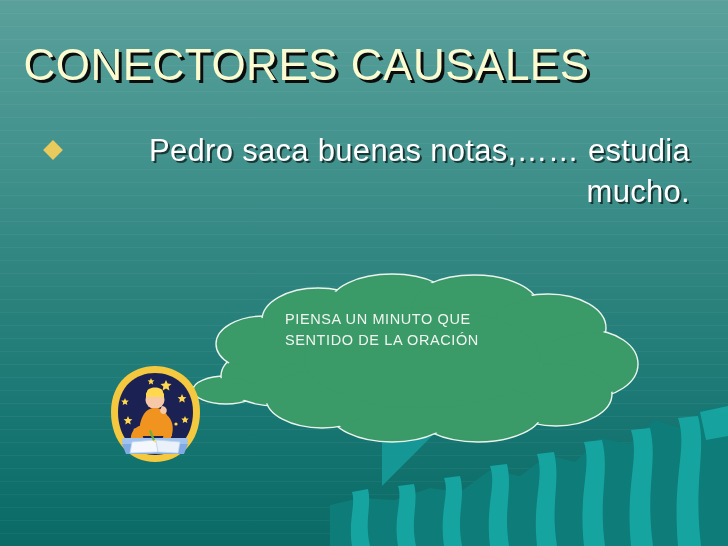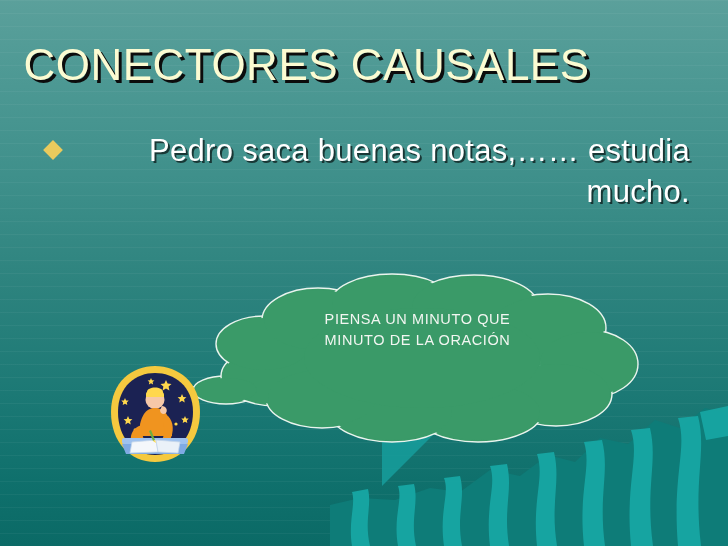--- a/index.html
+++ b/index.html
@@ -94,21 +94,20 @@
     top: 272px;
     width: 490px;
     height: 172px;
   }
   #cloud-svg { display: block; }
   #cloud-text {
     position: absolute;
     left: 125px;
     top: 37px;
     width: 265px;
-    text-align: center;
     font-size: 14.5px;
     line-height: 21px;
     color: #f2f6f1;
     letter-spacing: 0.6px;
   }
 
   
   #student-icon {
     position: absolute;
     left: 108px;
@@ -186,21 +185,21 @@
         <ellipse cx="396" cy="122" rx="54" ry="30"></ellipse>
         <ellipse cx="318" cy="140" rx="62" ry="28"></ellipse>
         <ellipse cx="232" cy="140" rx="60" ry="28"></ellipse>
         <ellipse cx="162" cy="126" rx="54" ry="28"></ellipse>
         <ellipse cx="262" cy="86" rx="118" ry="50"></ellipse>
         <ellipse cx="66" cy="118" rx="31" ry="12"></ellipse>
       </g>
     </svg>
     <div id="cloud-text">
       <div>PIENSA UN MINUTO QUE</div>
-      <div>MINUTO DE LA ORACIÓN</div>
+      <div>SENTIDO DE LA ORACIÓN</div>
     </div>
   </div>
 
   <svg id="student-icon" viewBox="0 0 94 100">
 
     <path d="M47,2 C70,2 92,18 92,48 C92,78 72,98 47,98 C22,98 3,78 3,48 C3,18 24,2 47,2 Z" fill="#f5c93f"></path>
 
     <path d="M47,9 C66,9 85,22 85,48 C85,74 68,91 47,91 C26,91 10,74 10,48 C10,22 28,9 47,9 Z" fill="#1b2253"></path>
 
     <path d="M30,20 A12,12 0 1,0 30,44 A9.5,9.5 0 1,1 30,20 Z" fill="#ffd84d"></path>

